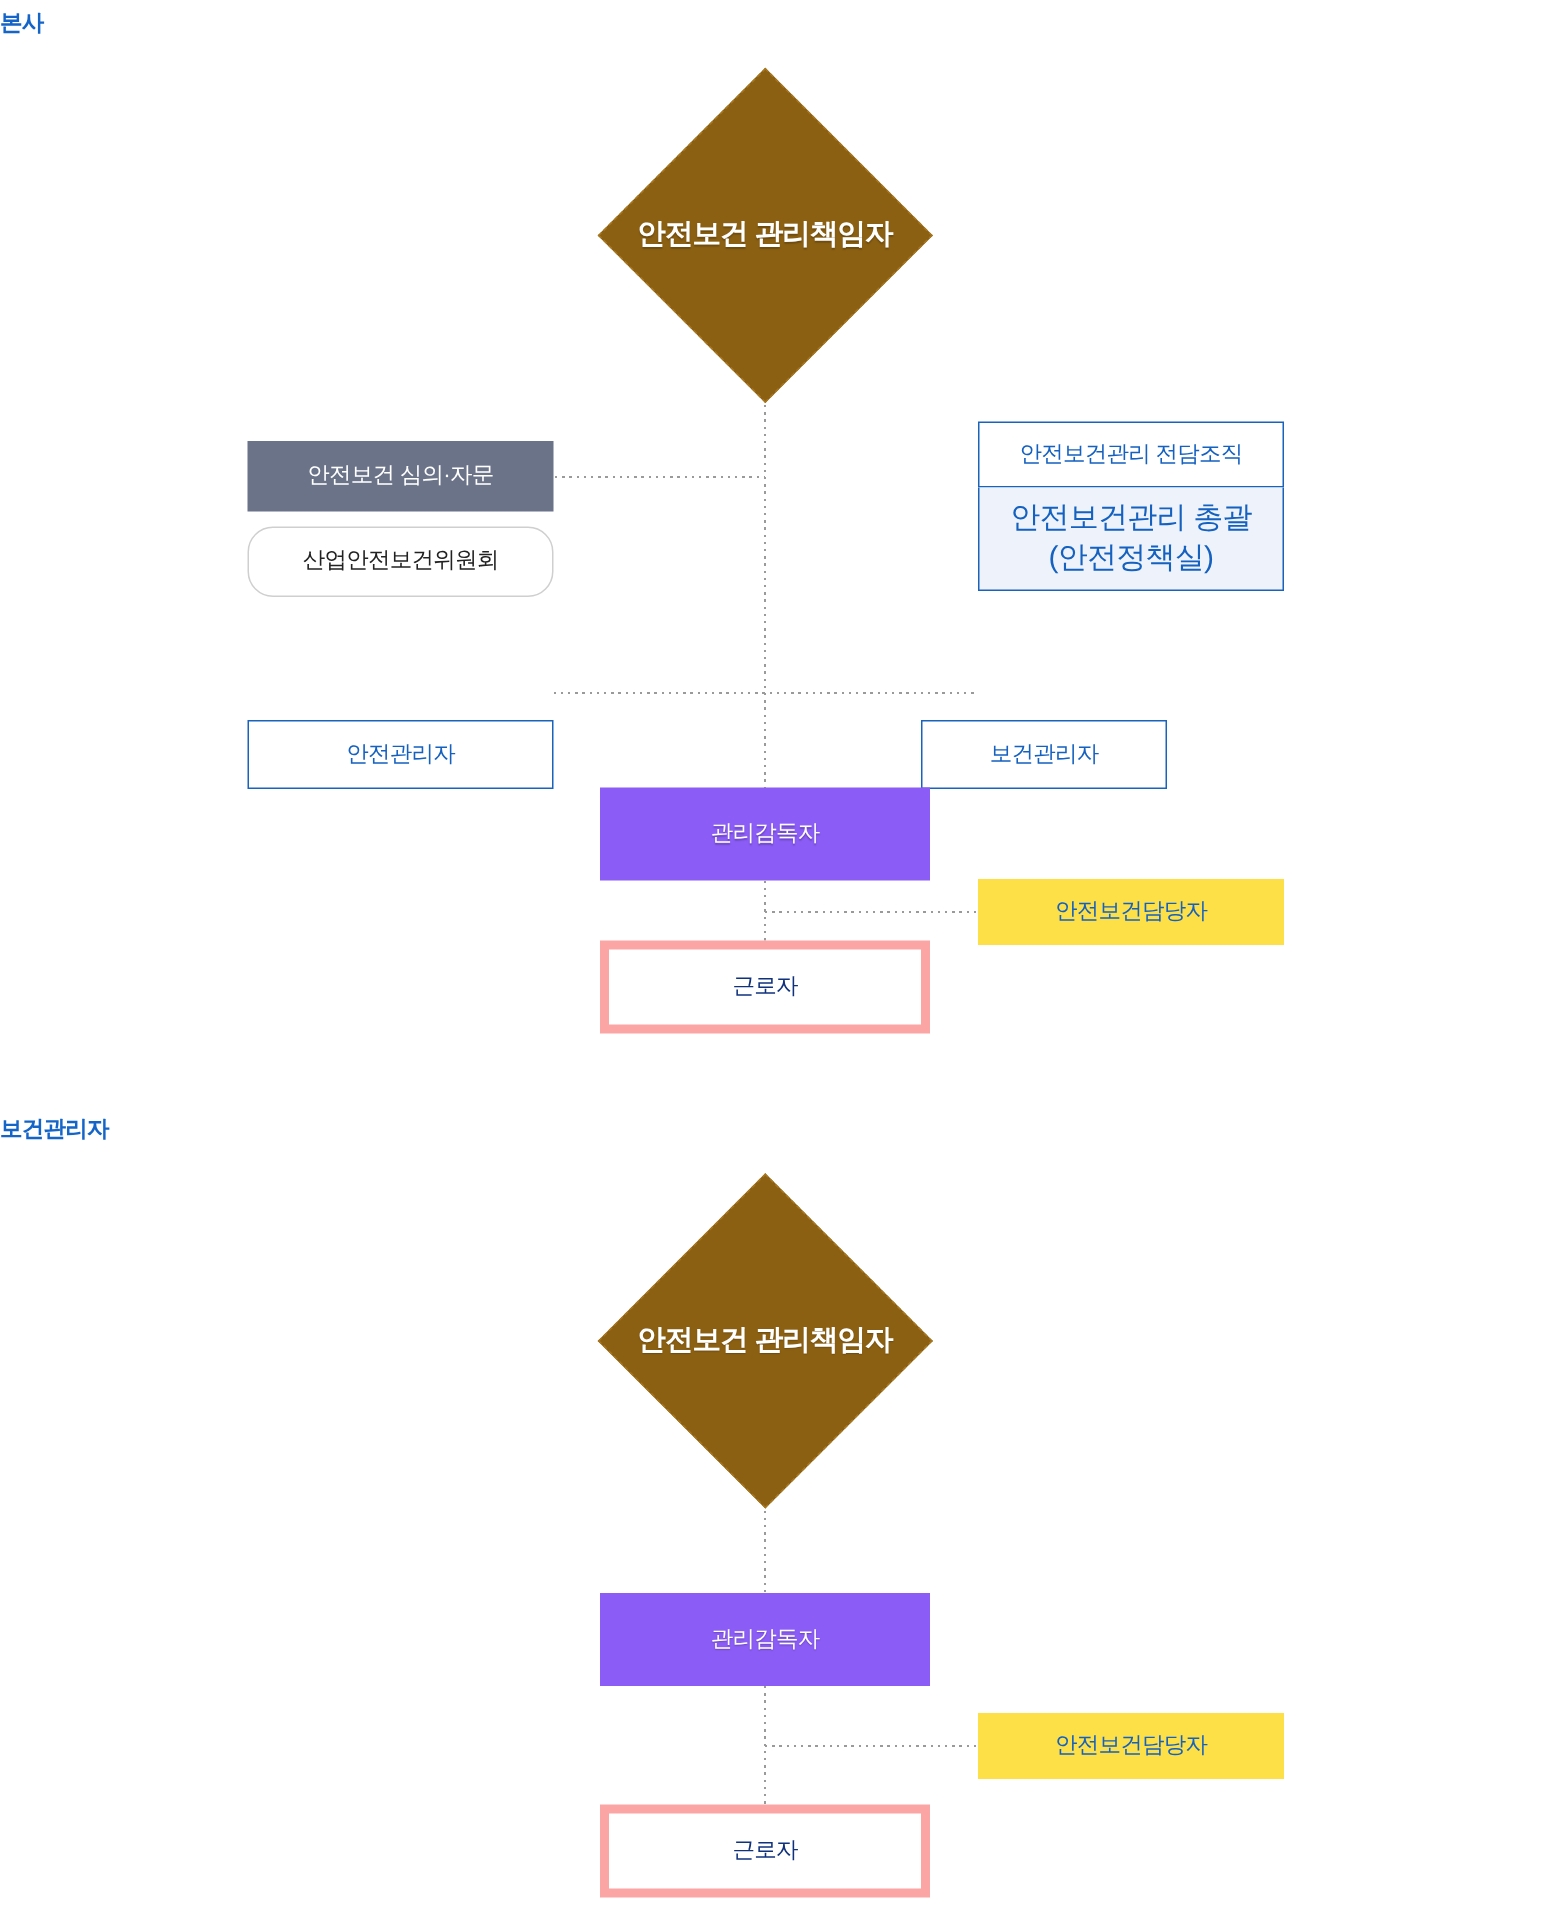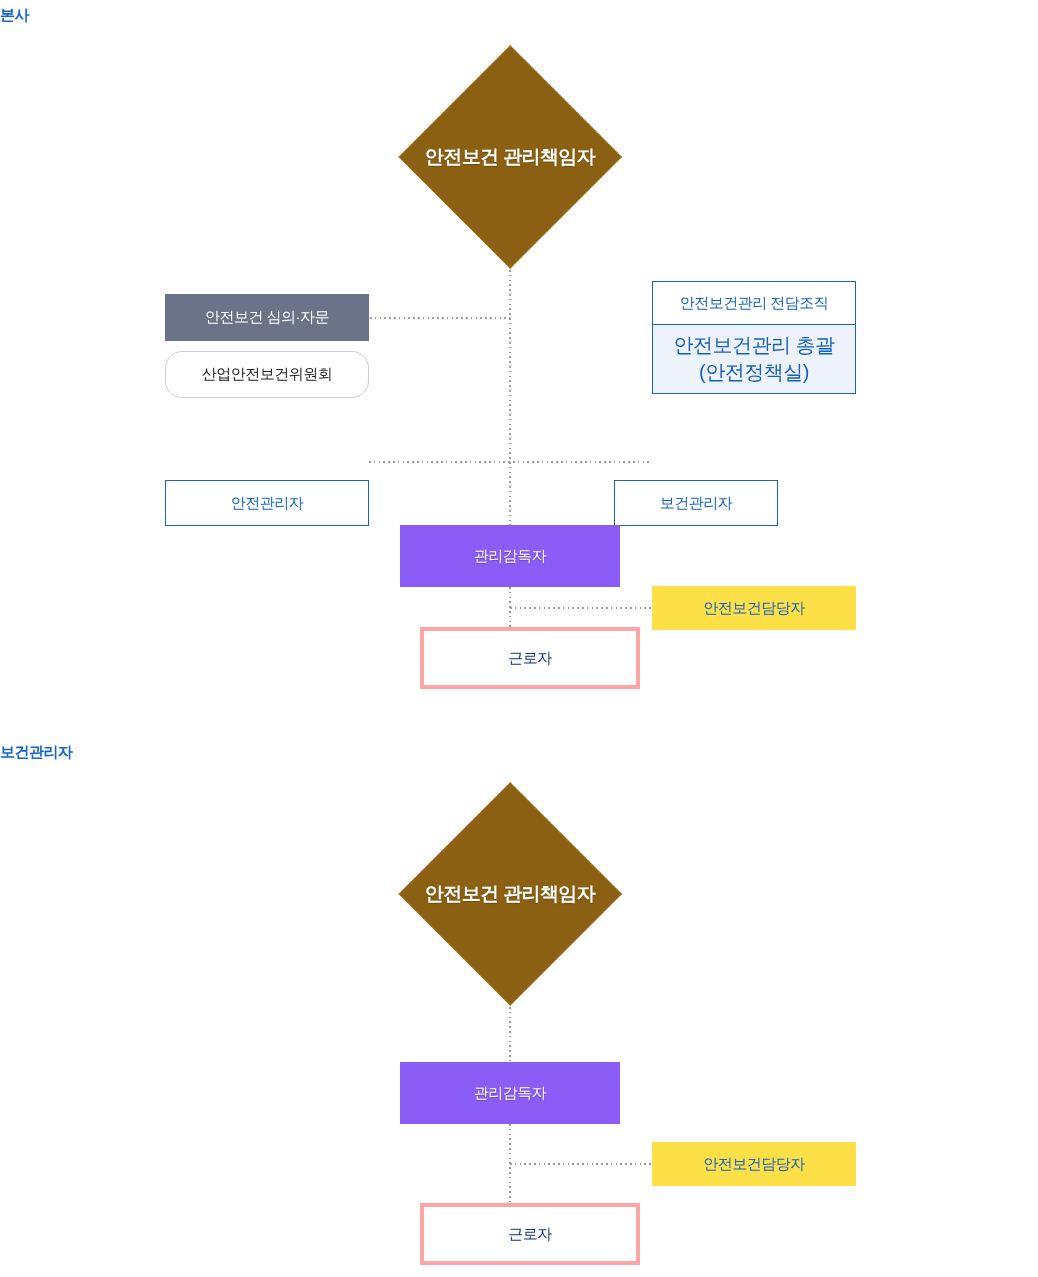--- a/index.html
+++ b/index.html
@@ -135,22 +135,21 @@
   }
   .node--navy-fill {
     background: #8b5cf6;
     color: #ffffff;
     border: none;
     text-shadow: 0 1px 1px rgba(0,0,0,.25);
   }
   .node--navy-outline {
     background: #ffffff;
     color: #10327d;
-    border: 4px solid #fca5a5;
-    margin-left: 20px;
+    border: 6px solid #fca5a5;
   }
   .node--lavender {
     background: #fde047;
     color: #1561c0;
     border: none;
   }
 </style>
 </head>
 <body>
 

